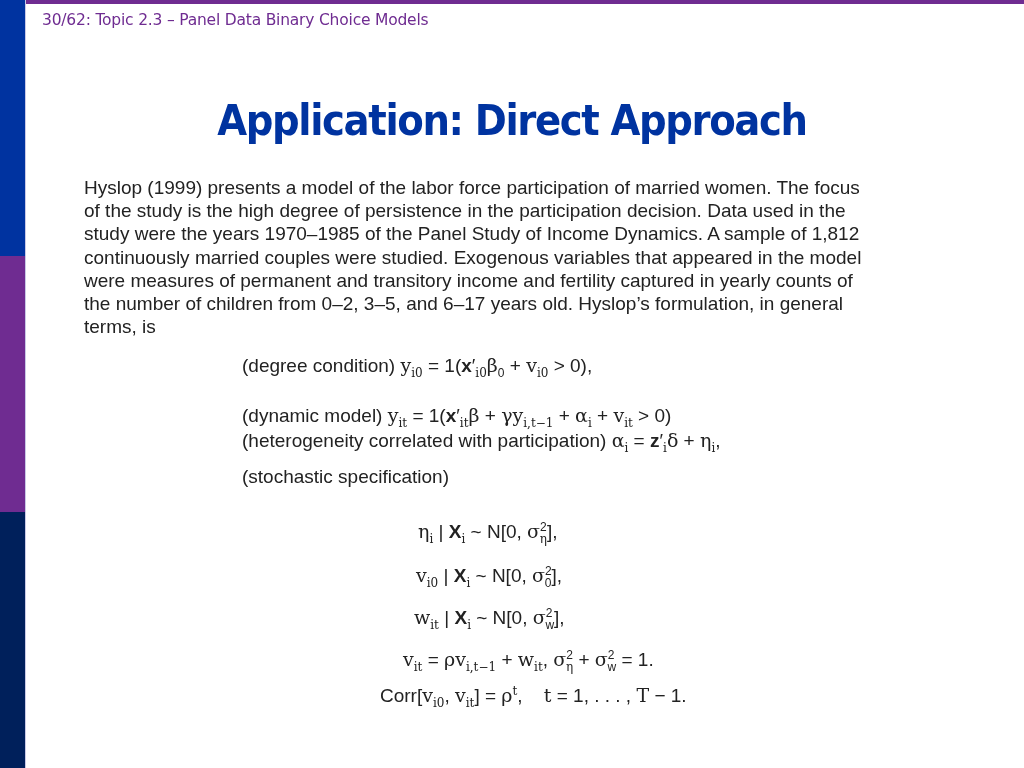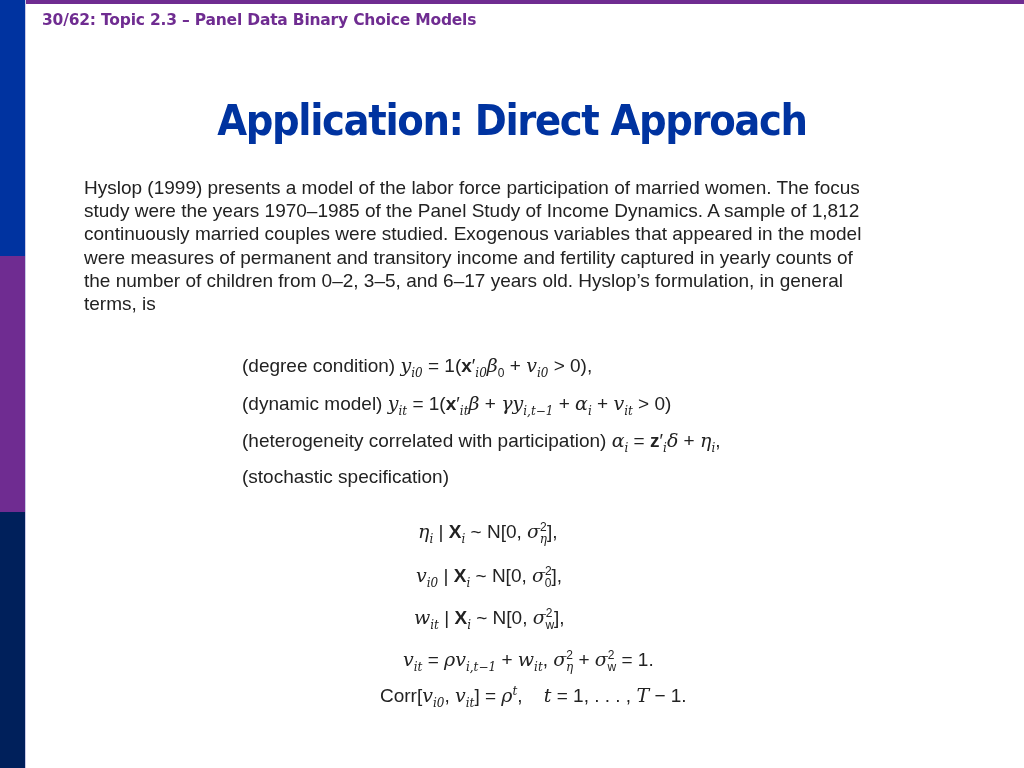--- a/index.html
+++ b/index.html
@@ -4,59 +4,60 @@
 <style>
   html, body { margin:0; padding:0; }
   body { width:1024px; height:768px; position:relative; background:#ffffff; overflow:hidden;
          font-family:"Liberation Sans", sans-serif; }
   .topbar { position:absolute; left:0; top:0; width:1024px; height:4px; background:#6f2c91; }
   .leftbar { position:absolute; left:0; width:25px; }
   .lb1 { top:0; height:256px; background:#0033a0; }
   .lb2 { top:256px; height:256px; background:#6f2c91; }
   .lb3 { top:512px; height:256px; background:#00205b; }
   .leftedge { position:absolute; left:25px; top:0; width:1px; height:768px; background:#c9c9e6; }
-  .header { position:absolute; left:42px; top:11px; font-size:15.5px; font-weight:bold; color:#6f2c91;
+  .header { position:absolute; left:42px; top:11px; font-size:15.5px; font-weight:normal; color:#6f2c91;
             font-family:"DejaVu Sans", sans-serif; letter-spacing:-0.2px; }
   .title { position:absolute; left:0; width:1024px; top:96px; text-align:center; font-size:42px; font-weight:bold;
            color:#0033a0; font-family:"DejaVu Sans", sans-serif; letter-spacing:-1.5px; transform:scaleX(0.92); }
   .para { position:absolute; left:84px; top:176px; width:860px; font-size:19px; line-height:23.2px; color:#222; }
   .para div { white-space:nowrap; }
   .eq { position:absolute; font-size:19px; color:#222; white-space:nowrap; }
-  .m { font-family:"DejaVu Serif", serif; font-style:italic; }
+  .m { font-family:"DejaVu Serif", serif; }
   .b { font-weight:bold; font-style:normal; font-family:"Liberation Sans", sans-serif; }
   sub, sup { font-size:12px; }
   .cen { position:absolute; font-size:19px; color:#222; white-space:nowrap; }
 </style>
 </head>
 <body>
 
 <div class="topbar"></div>
 <div class="leftbar lb1"></div>
 <div class="leftbar lb2"></div>
 <div class="leftbar lb3"></div>
 <div class="leftedge"></div>
 
 <div class="header">30/62: Topic 2.3 – Panel Data Binary Choice Models</div>
 <div class="title">Application: Direct Approach</div>
 
 <div class="para">
   <div>Hyslop (1999) presents a model of the labor force participation of married women. The focus</div>
+  <div>of the study is the high degree of persistence in the participation decision. Data used in the</div>
   <div>study were the years 1970–1985 of the Panel Study of Income Dynamics. A sample of 1,812</div>
   <div>continuously married couples were studied. Exogenous variables that appeared in the model</div>
   <div>were measures of permanent and transitory income and fertility captured in yearly counts of</div>
   <div>the number of children from 0–2, 3–5, and 6–17 years old. Hyslop’s formulation, in general</div>
   <div>terms, is</div>
 </div>
 
 <div class="eq" style="left:242px; top:354px;">
   <span>(degree condition)</span>
   <span class="m">y<sub>i0</sub></span> = 1(<span class="b">x</span>′<sub class="m">i0</sub><span class="m">β</span><sub>0</sub> + <span class="m">v<sub>i0</sub></span> &gt; 0),
 </div>
 
-<div class="eq" style="left:242px; top:392px;">
+<div class="eq" style="left:242px; top:404px;">
   <span>(dynamic model)</span>
   <span class="m">y<sub>it</sub></span> = 1(<span class="b">x</span>′<sub class="m">it</sub><span class="m">β</span> + <span class="m">γy<sub>i,t−1</sub></span> + <span class="m">α<sub>i</sub></span> + <span class="m">v<sub>it</sub></span> &gt; 0)
 </div>
 
 <div class="eq" style="left:242px; top:429px;">
   <span>(heterogeneity correlated with participation)</span>
   <span class="m">α<sub>i</sub></span> = <span class="b">z</span>′<sub class="m">i</sub><span class="m">δ</span> + <span class="m">η<sub>i</sub></span>,
 </div>
 
 <div class="eq" style="left:242px; top:466px;">

